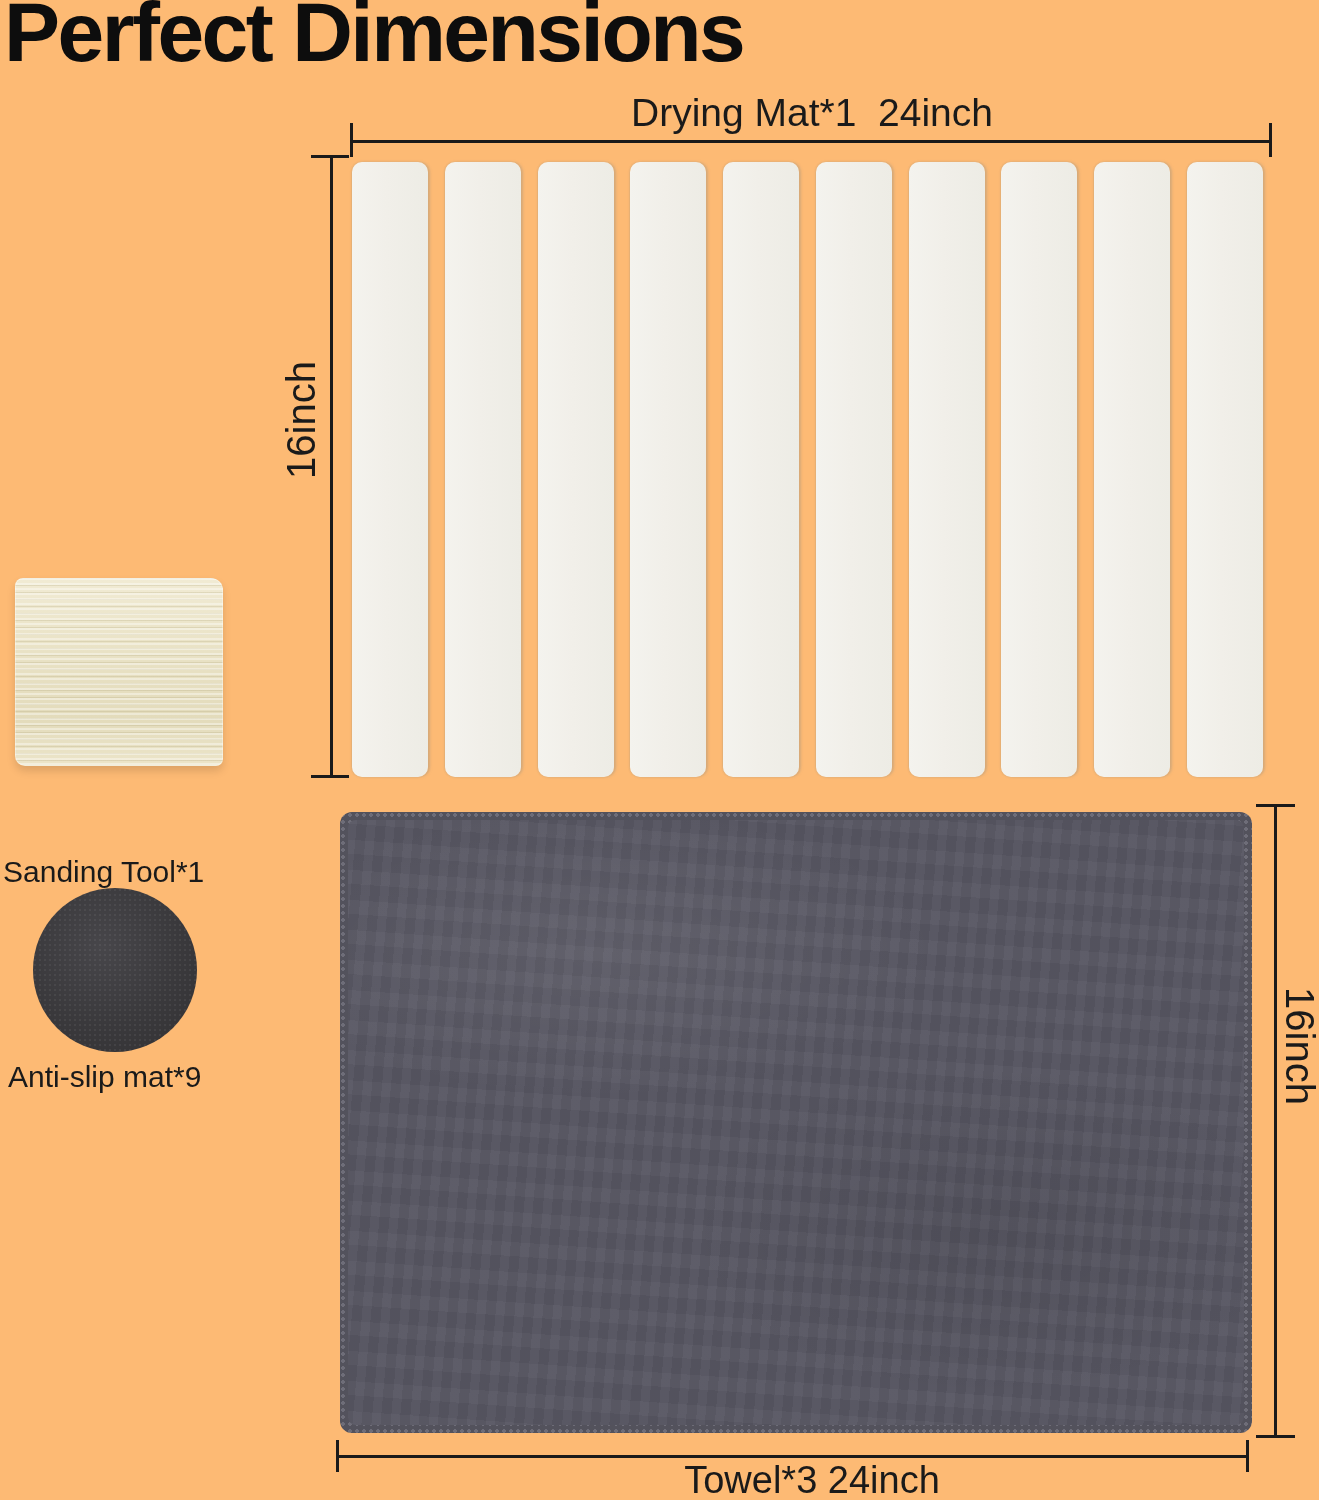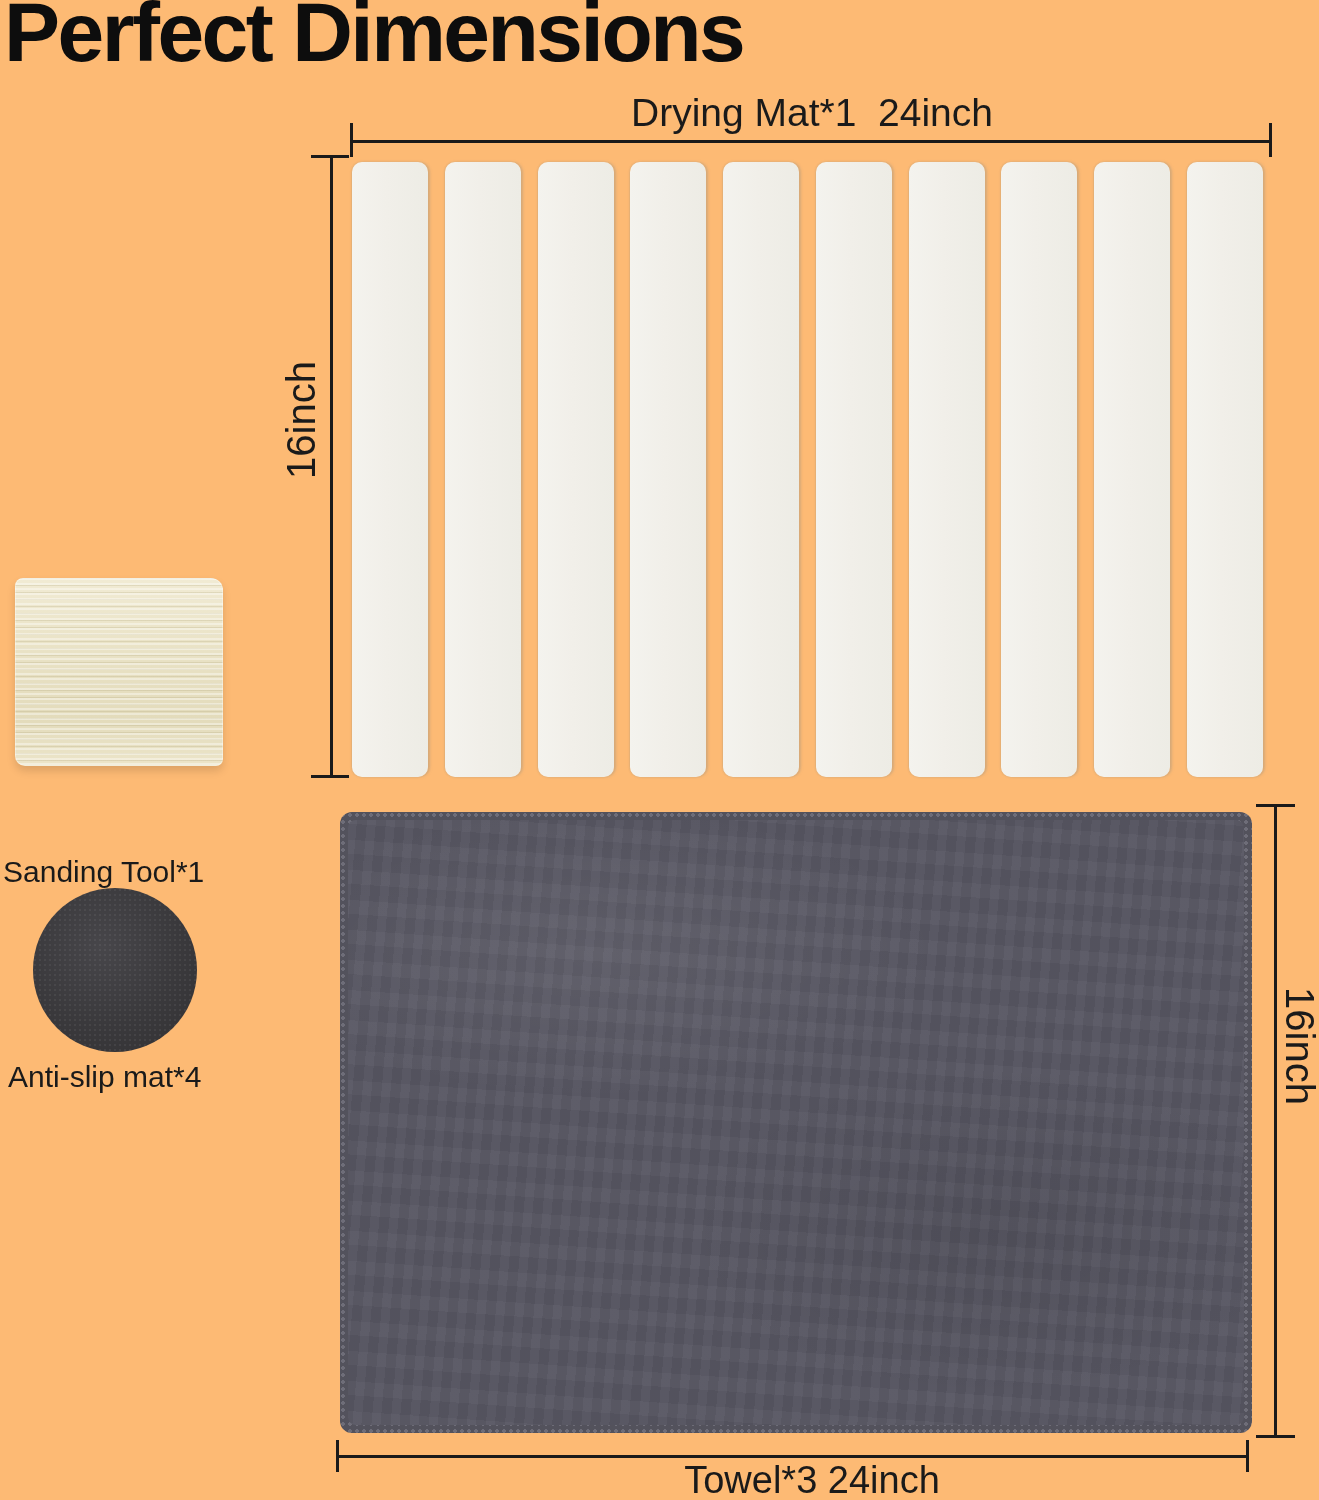--- a/index.html
+++ b/index.html
@@ -106,21 +106,21 @@
       <div class="slat"></div>
       <div class="slat"></div>
       <div class="slat"></div>
       <div class="slat"></div>
     </div>
 
   <div class="abs sanding-cloth"></div>
   <div class="abs item-label" style="left:3px;top:815px;margin-top:40px;">Sanding Tool*1</div>
 
   <div class="abs antislip-circle"></div>
-  <div class="abs item-label" style="left:8px;top:1060px;">Anti-slip mat*4</div>
+  <div class="abs item-label" style="left:8px;top:1060px;">Anti-slip mat*9</div>
 
   <div class="abs towel">
     <div class="towel-inner"></div>
   </div>
 
   <div class="abs dim" style="left:1274px;top:806px;width:3px;height:631px;"></div>
   <div class="abs dim" style="left:1256px;top:804px;width:39px;height:3px;"></div>
   <div class="abs dim" style="left:1256px;top:1435px;width:39px;height:3px;"></div>
   <div class="abs dim-label-vert rot-cw" style="left:1200px;top:1024px;">16inch</div>
 

